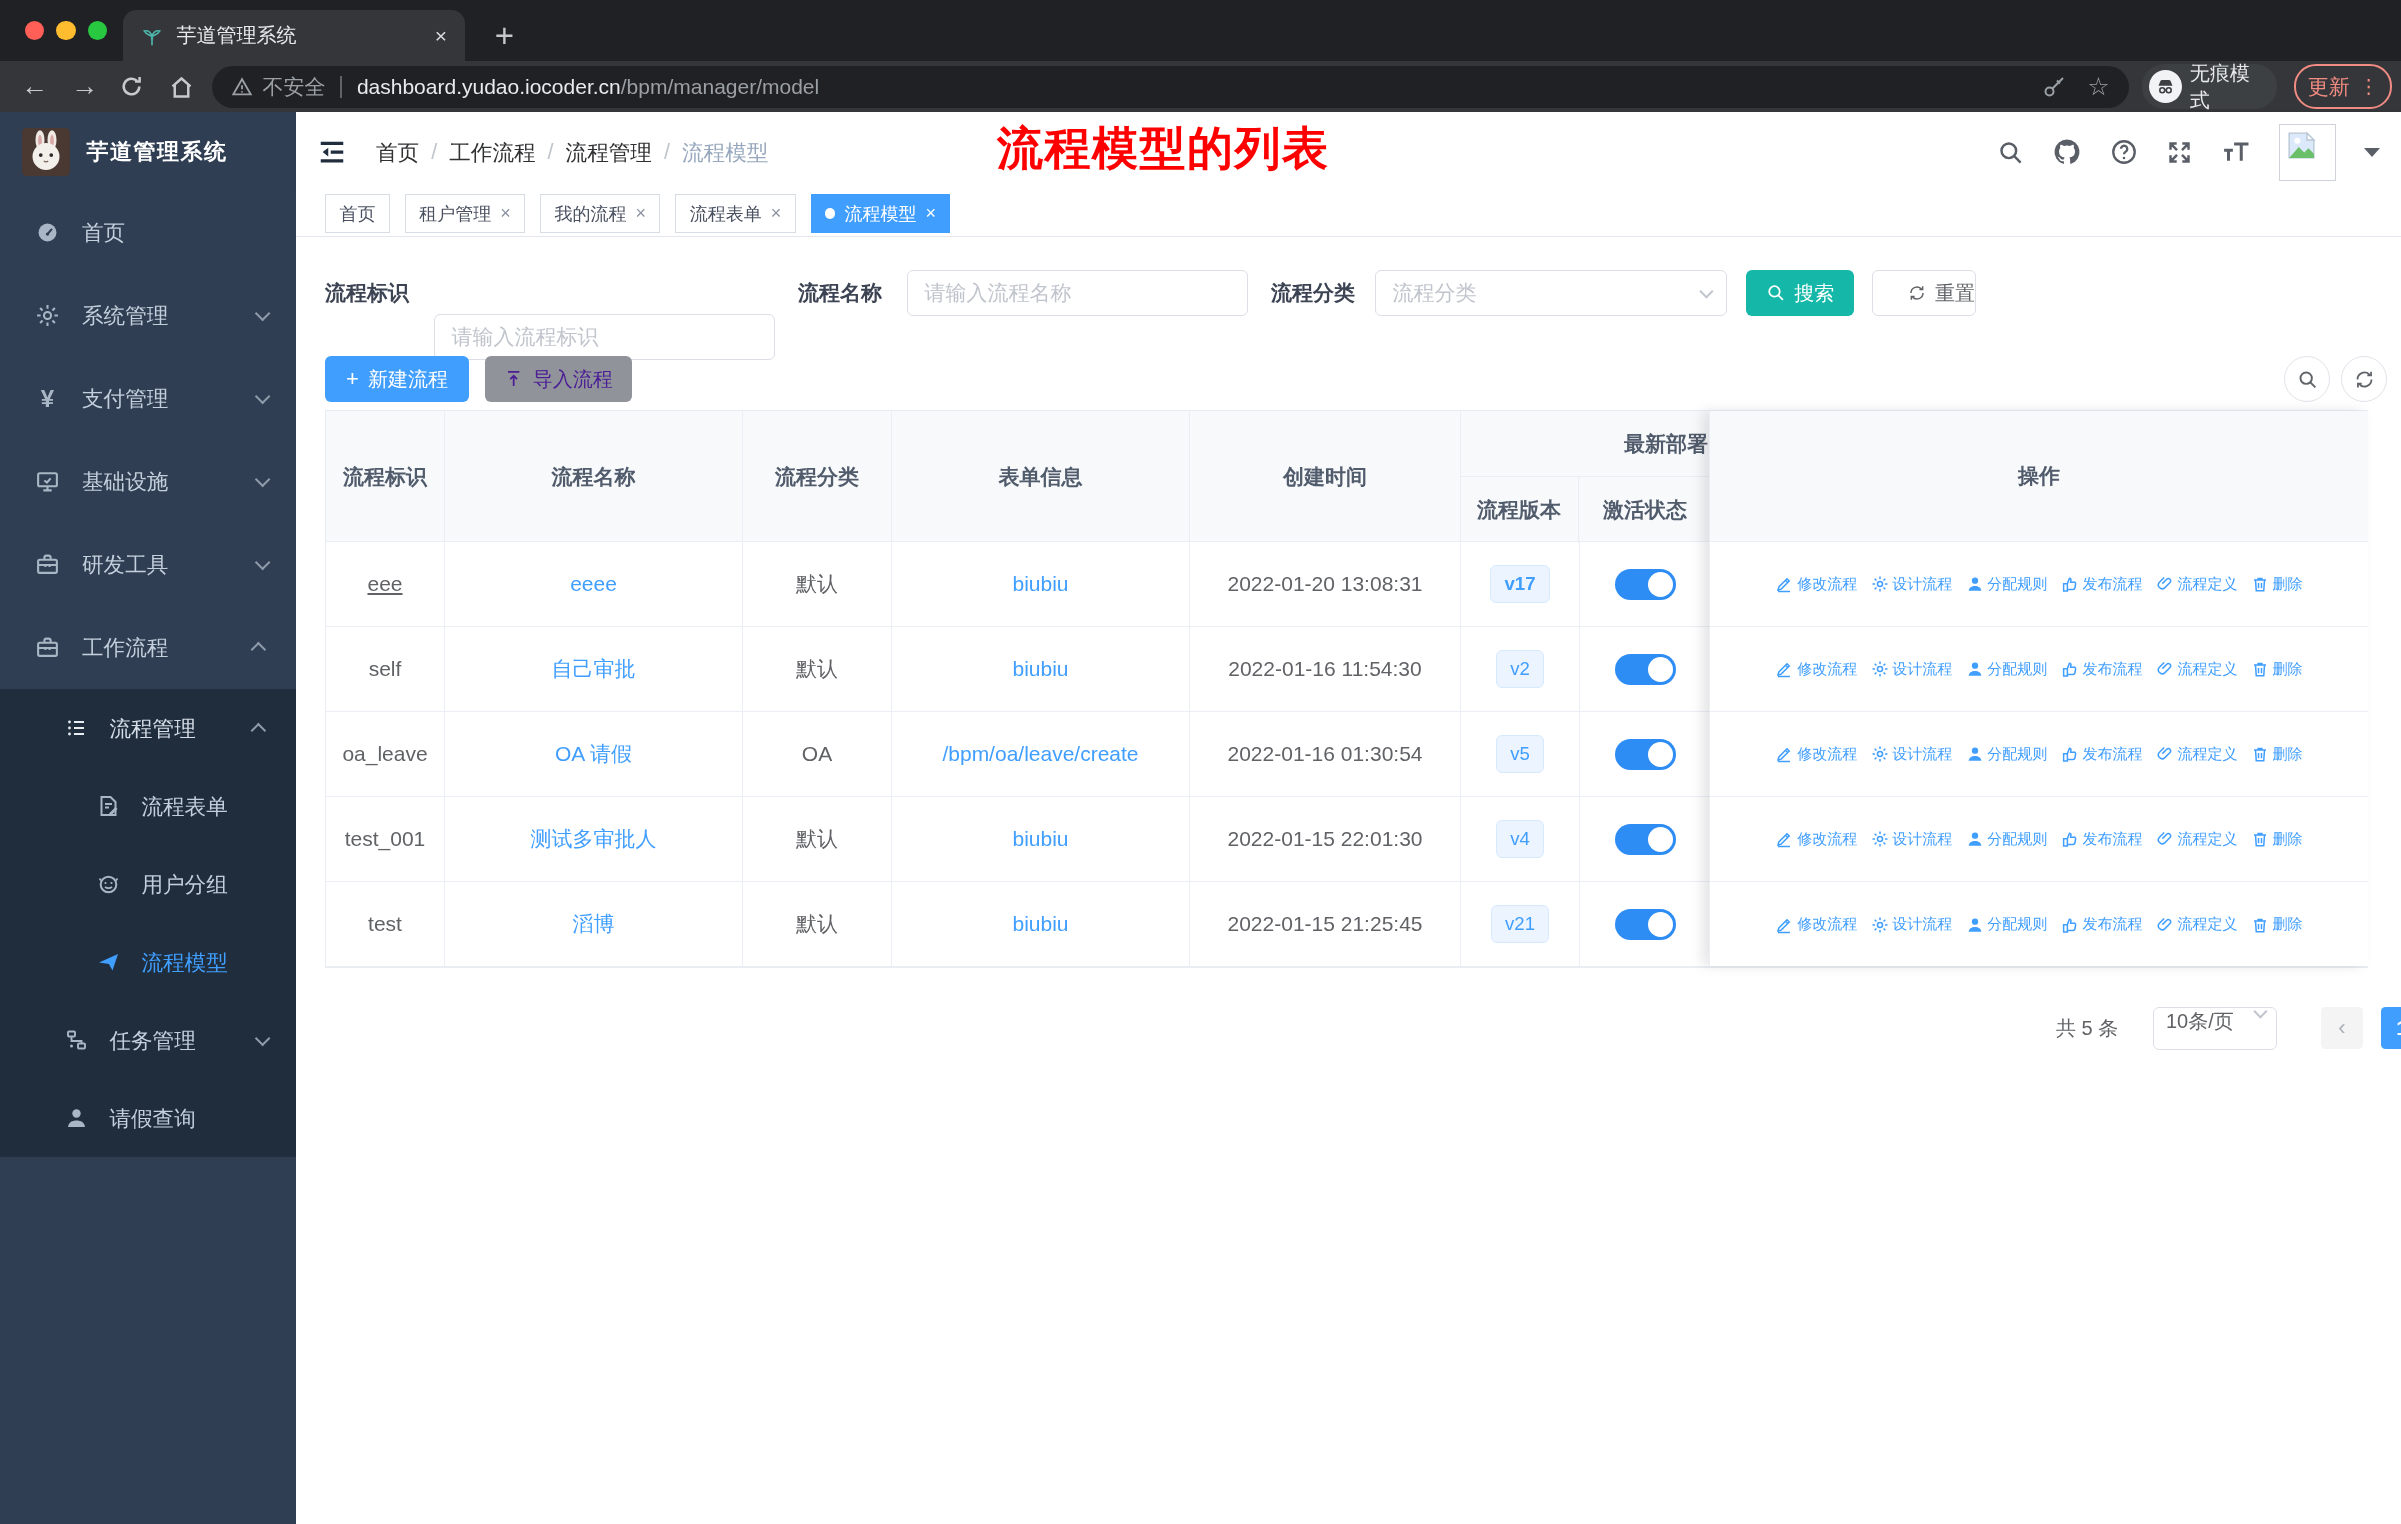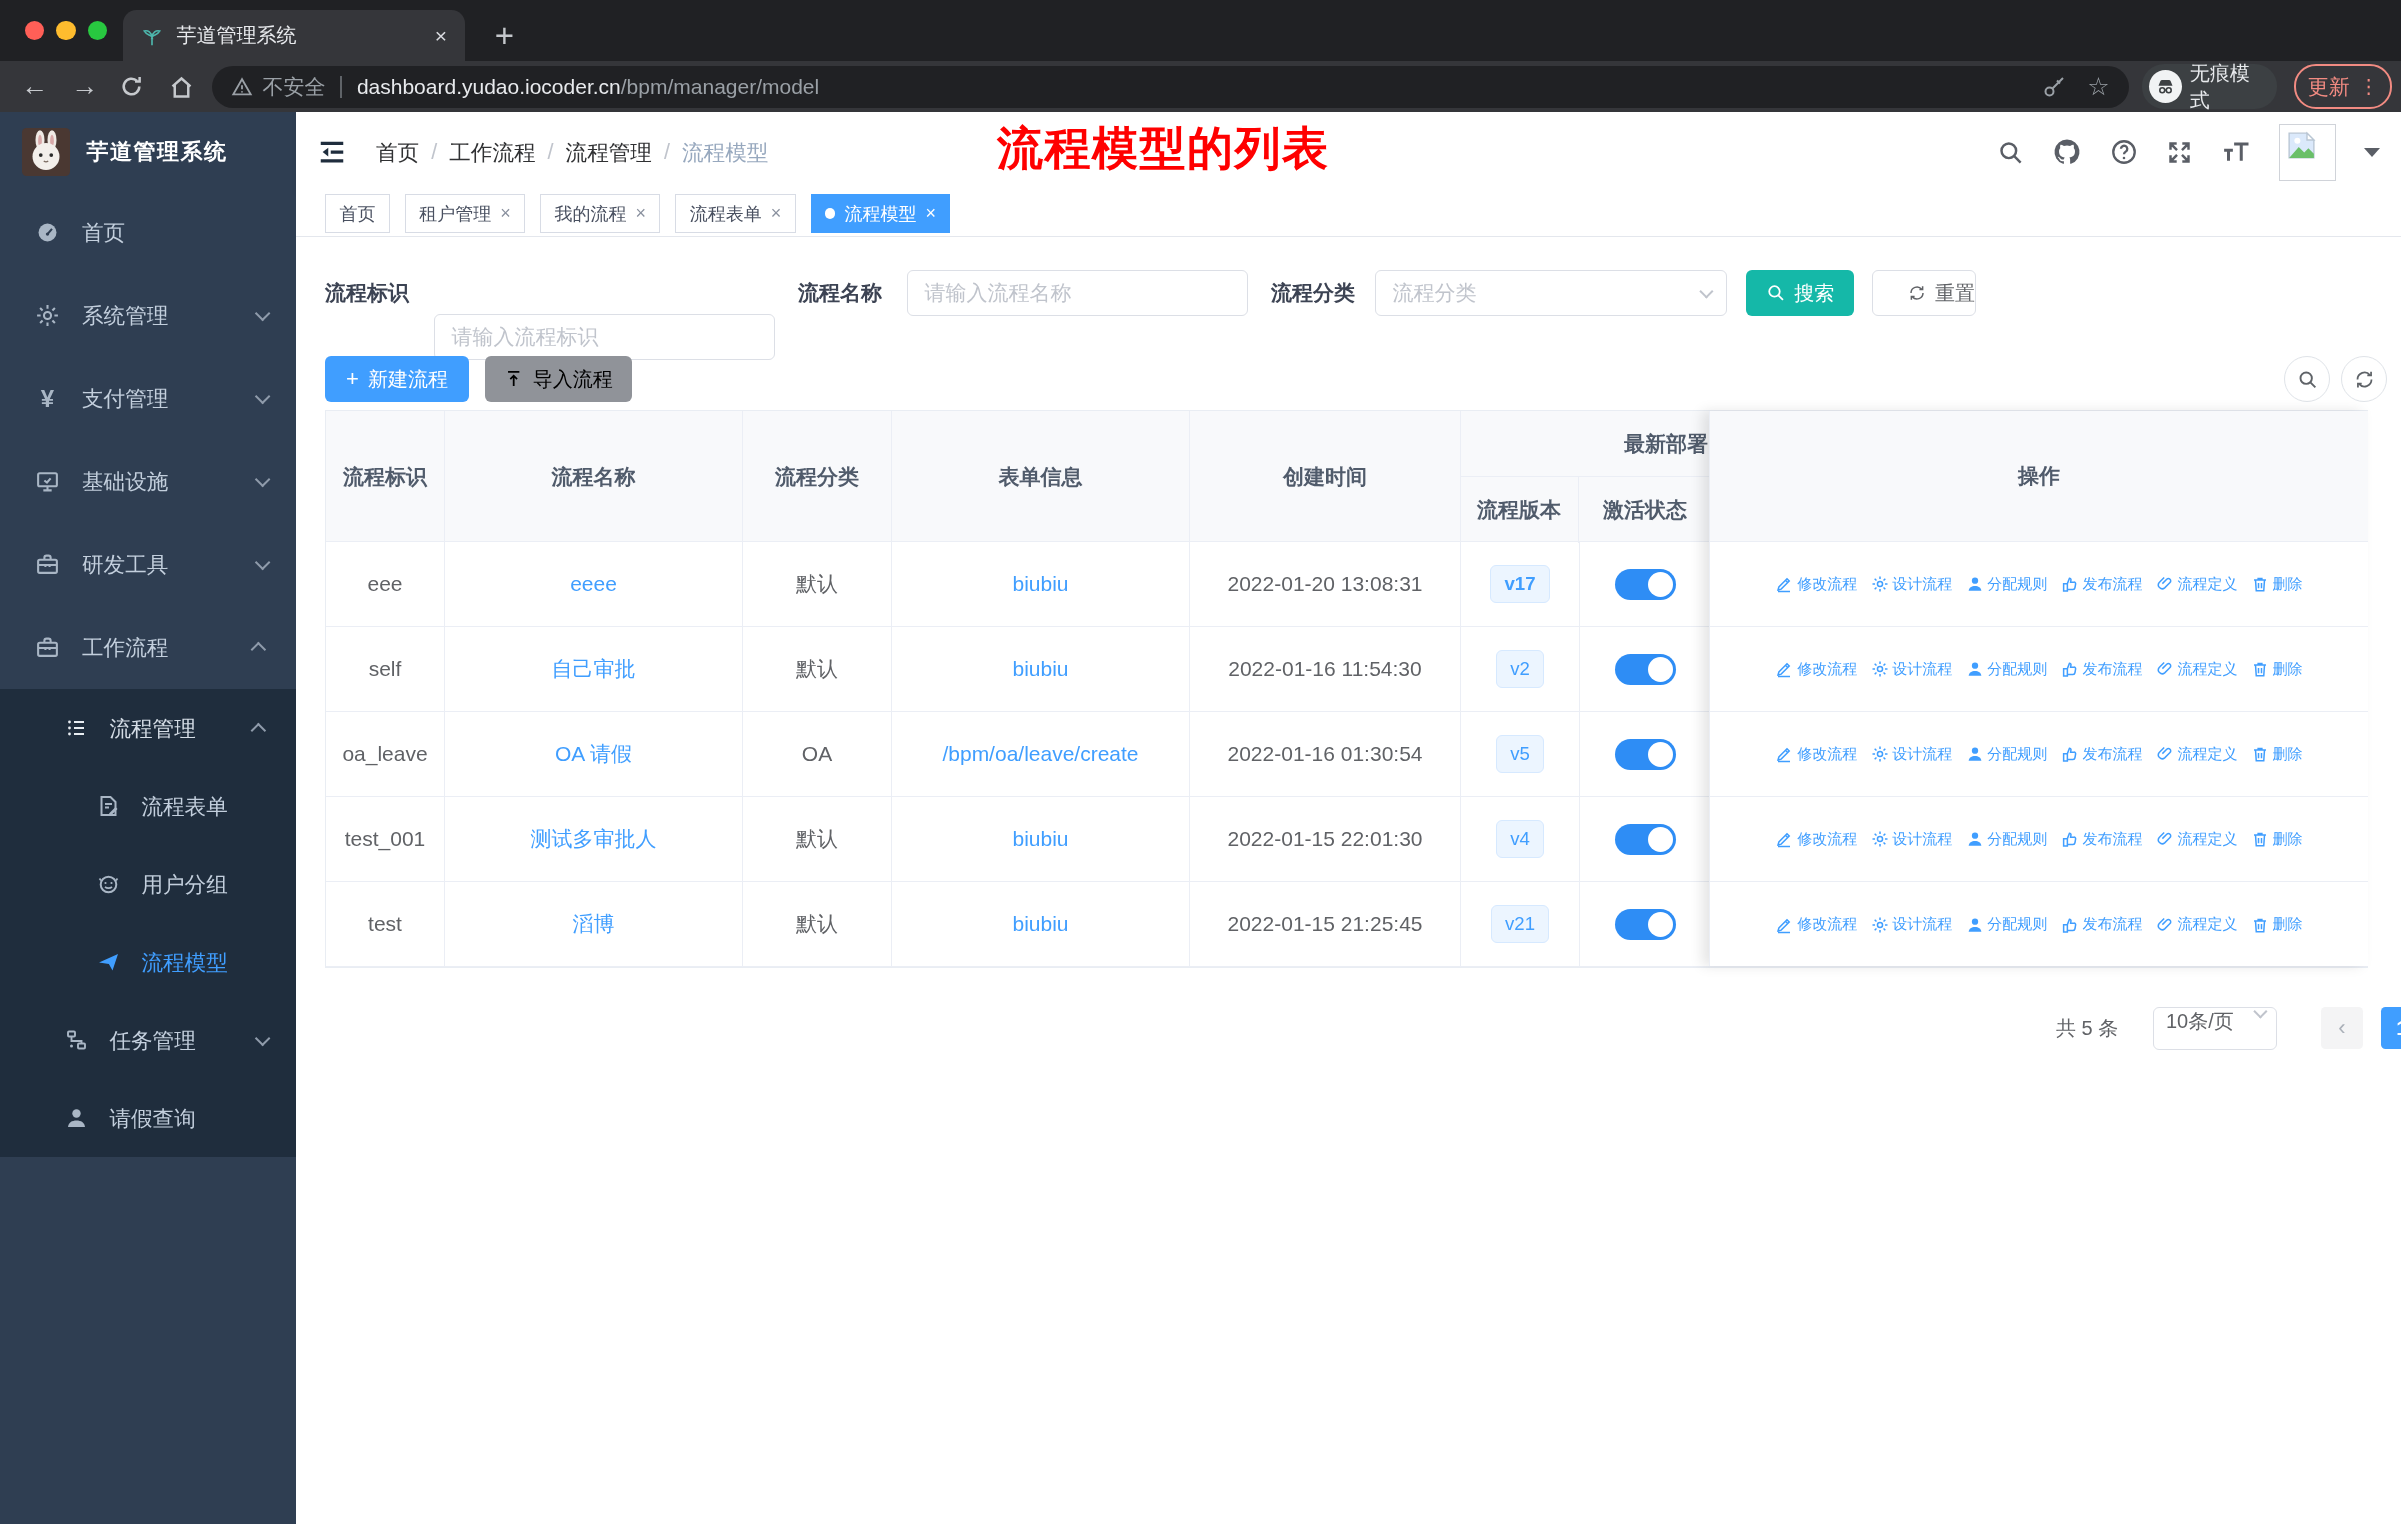--- a/index.html
+++ b/index.html
@@ -61,21 +61,21 @@
   .content { position:absolute; left:296px; top:237px; width:2106px; height:1287px; background:#fff; }
   .flabel { font-size:21px; font-weight:bold; color:#3c4353; line-height:46px; }
   .finput { height:46px; border:1.5px solid #dcdfe6; border-radius:6px; padding:0 16.4px; font-size:21px; color:#606266; font-family:"Liberation Sans",sans-serif; outline:none; background:#fff; }
   .finput::placeholder { color:#c0c4cc; }
   .fselect { height:46px; border:1.5px solid #dcdfe6; border-radius:6px; padding:0 16.4px; font-size:21px; color:#c0c4cc; background:#fff; display:flex; align-items:center; justify-content:space-between; cursor:pointer; }
   .schev { width:9.7px; height:9.7px; border-right:2.2px solid #c0c4cc; border-bottom:2.2px solid #c0c4cc; transform:rotate(45deg) translateY(-2.2px); }
   .btn { height:46px; border-radius:6px; font-size:20px; display:inline-flex; align-items:center; justify-content:center; gap:9px; cursor:pointer; border:none; font-family:"Liberation Sans",sans-serif; }
   .btn.teal { color:#fff; }
   .btn.plain { background:#fff; border:1.5px solid #dcdfe6; color:#606266;justify-content:flex-end; }
   .btn.blue { background:#409eff; color:#fff; }
-  .btn.gray { background:#909399; color:#000000;font-family:Liberation Mono, monospace; }
+  .btn.gray { background:#909399; color:#4c1d95;font-family:Liberation Mono, monospace; }
   .circbtn { width:46px; height:46px; border-radius:50%; border:1.5px solid #dfe3e8; background:#fff; color:#5f6368; display:flex; align-items:center; justify-content:center; cursor:pointer; }
 
   
   .tbl { position:absolute; left:29px; top:173px; width:2043px; height:558px; border:1.5px solid #e9edf3; background:#fff; }
   .thead { position:relative; height:131px; background:#f8f9fb; border-bottom:1.5px solid #ebeef5; font-weight:600; color:#505b6b; font-size:21px; }
   .th { position:absolute; display:flex; align-items:center; justify-content:center; border-right:1.5px solid #ebeef5; }
   .tr { display:flex; height:85px; border-bottom:1.5px solid #ebeef5; font-size:21px; }
   .tr:last-child { border-bottom:none; }
   .td { display:flex; align-items:center; justify-content:center; border-right:1.5px solid #ebeef5; height:100%; }
   .link { color:#409eff; cursor:pointer; }
@@ -483,21 +483,21 @@
       <div class="th" style="left:119px; top:0; width:298px; height:131px;">流程名称</div>
       <div class="th" style="left:417px; top:0; width:149px; height:131px;">流程分类</div>
       <div class="th" style="left:864px; top:0; width:271px; height:131px;">创建时间</div>
       <div class="th" style="left:566px; top:0; width:298px; height:131px;">表单信息</div>
       <div class="th" style="left:1134px; top:0; width:521px; height:66px; justify-content:flex-start; padding-left:164px; border-bottom:1.5px solid #ebeef5; border-right:none; overflow:hidden; white-space:nowrap;">最新部署的</div>
       <div class="th" style="left:1134px; top:66px; width:119px; height:66px;">流程版本</div>
       <div class="th" style="left:1254px; top:66px; width:131px; height:66px;">激活状态</div>
     </div>
 
     <div class="tr">
-      <div class="td" style="width:119px;">eee</div>
+      <div class="td" style="width:119px;text-decoration:underline;">eee</div>
       <div class="td" style="width:298px;">
           <span class="link">eeee</span>
         </div>
       <div class="td" style="width:149px;">默认</div>
       <div class="td" style="width:298px;">
           <span class="link">biubiu</span>
         </div>
       <div class="td" style="width:271px;">2022-01-20 13:08:31</div>
       <div class="td" style="width:119px;font-weight:bold;">
           <span class="badge">v17</span>

